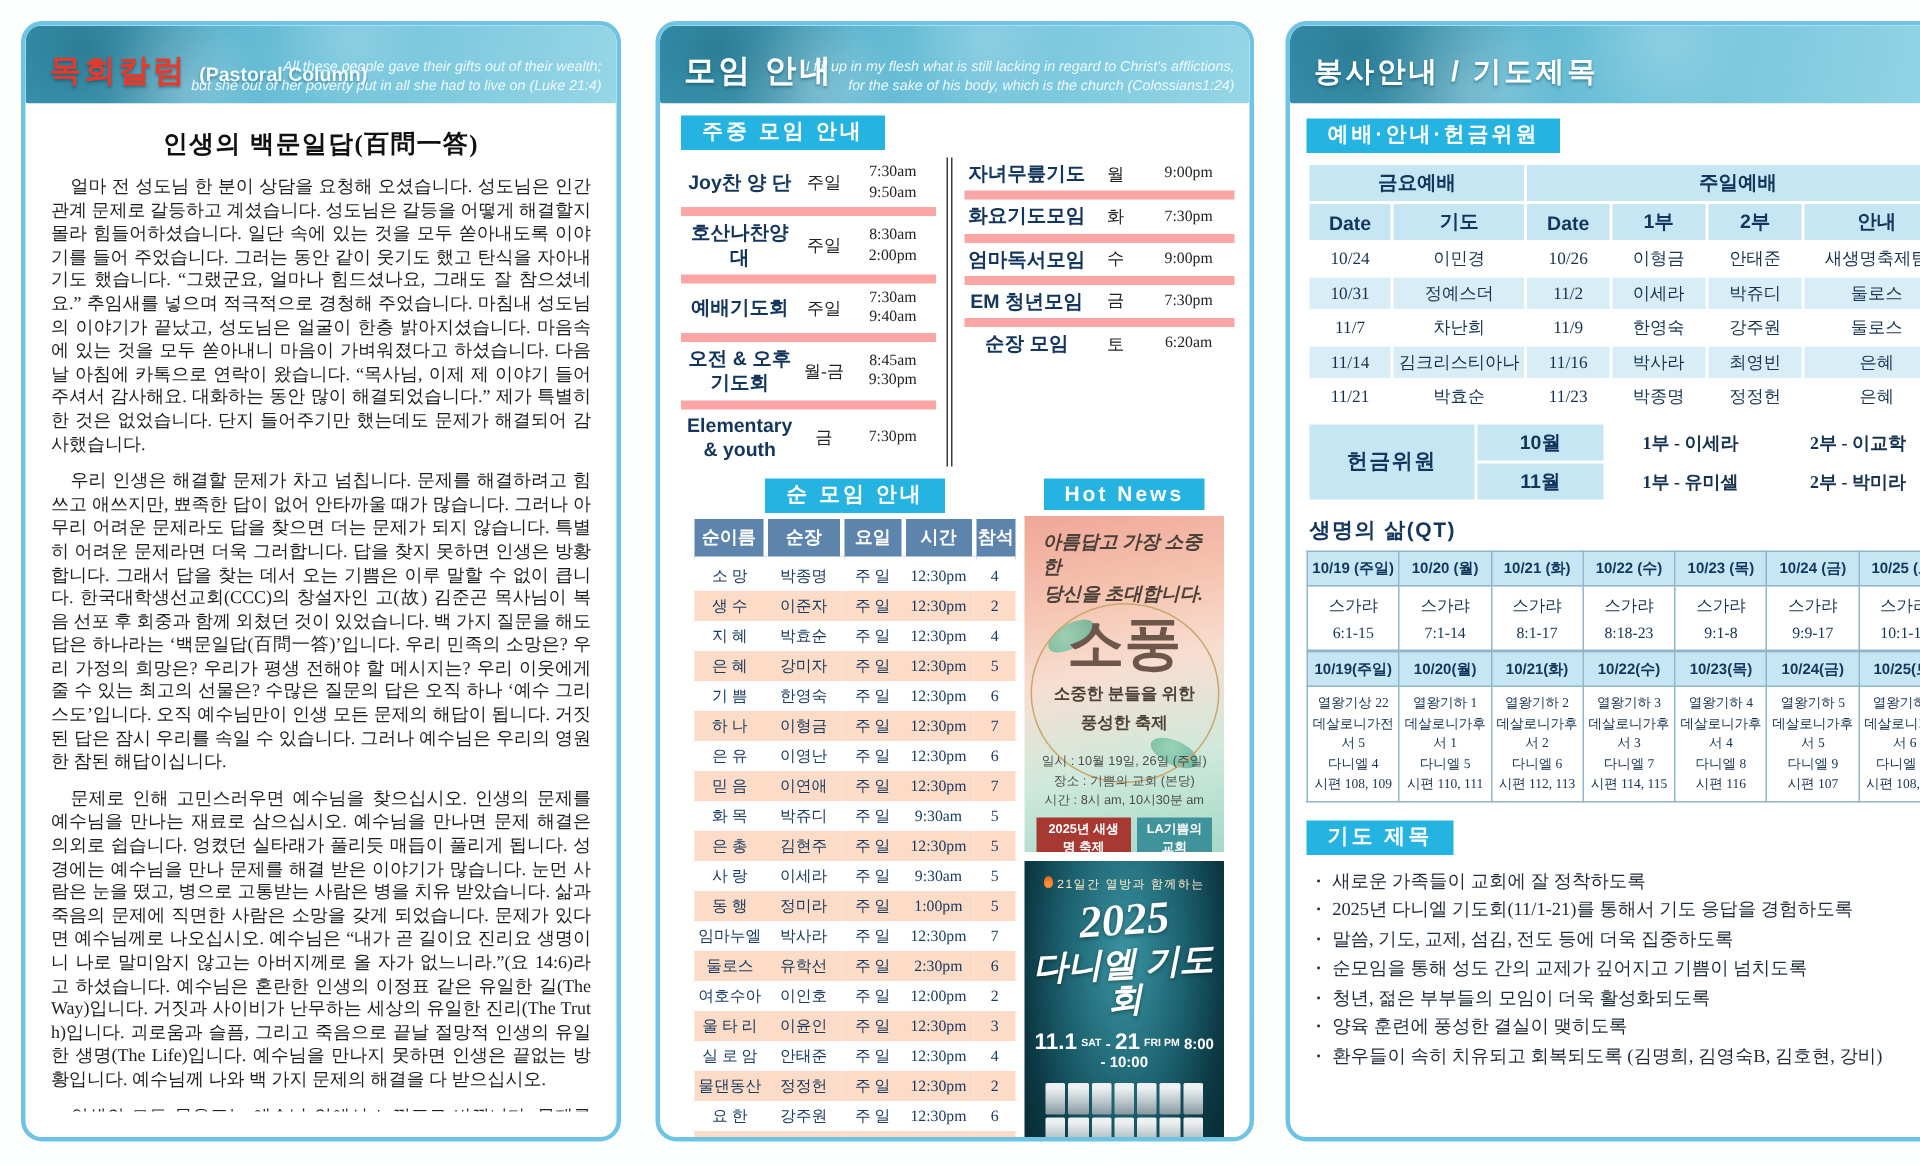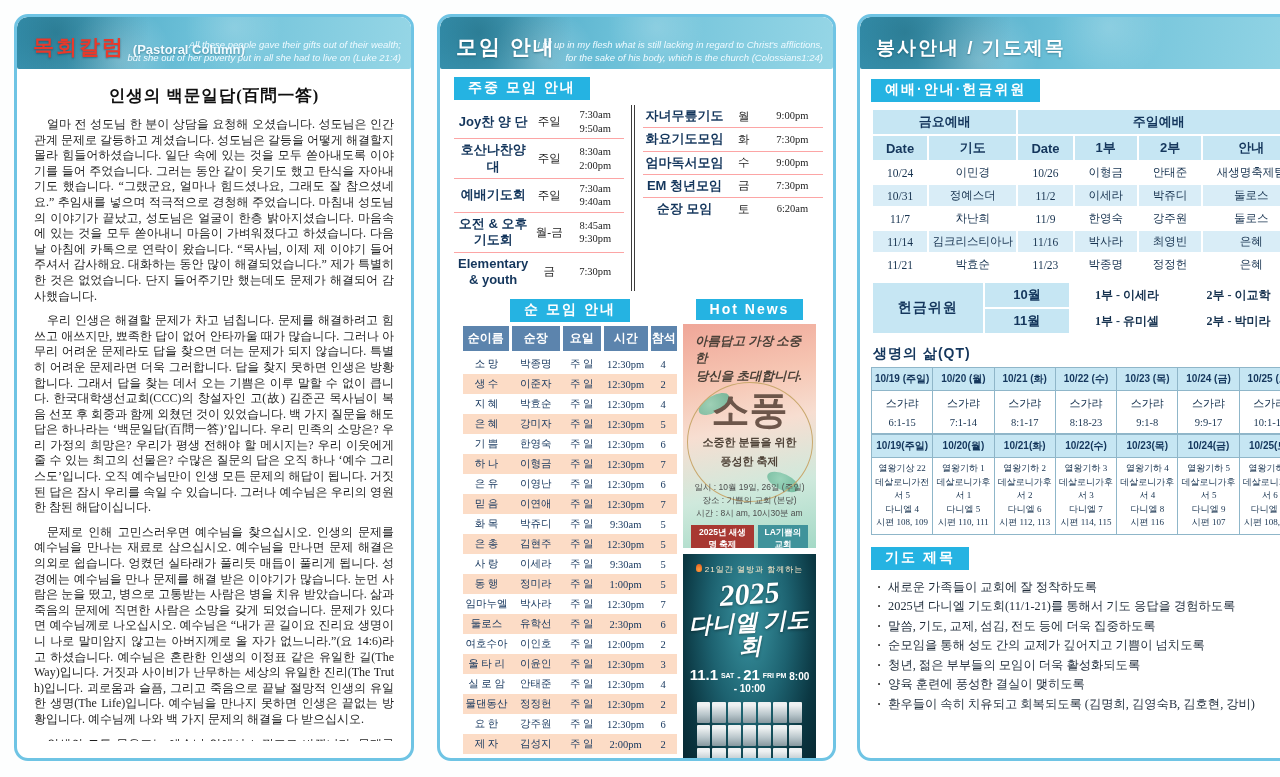--- a/index.html
+++ b/index.html
@@ -33,21 +33,21 @@
   .article{padding:10px 17px 0;overflow:hidden;height:672px;box-sizing:border-box;}
   .article h2{margin:6px 0 10px;text-align:center;font-family:"Liberation Serif",serif;
     font-size:16.5px;letter-spacing:1px;color:#101010;}
   .article p{margin:0 0 9px;font-family:"Liberation Serif",serif;font-size:12px;
     line-height:15.6px;color:#1d1d1d;text-align:justify;text-indent:13px;word-break:break-all;}
 
   
   .mid-pad{padding:8px 10px 0 14px;}
   .weekly-wrap{display:flex;margin-top:5px;}
   .weekly{border-collapse:collapse;width:100%;}
-  .weekly td{border-bottom:1px solid #fca5a5;padding:3px 1px;vertical-align:middle;text-align:center;}
+  .weekly td{border-bottom:6px solid #fca5a5;padding:3px 1px;vertical-align:middle;text-align:center;}
   .weekly tr:last-child td{border-bottom:none;}
   .weekly td:nth-child(1){font-weight:bold;font-size:13px;color:#14365c;width:46%;white-space:pre-line;line-height:1.25;}
   .weekly td:nth-child(2){font-family:"Liberation Serif",serif;font-size:11.5px;color:#222;width:20%;}
   .weekly td:nth-child(3){font-family:"Liberation Serif",serif;font-size:10.5px;color:#222;width:34%;white-space:pre-line;line-height:1.3;margin-top:34px;}
   .weekly-left{width:48%;padding-right:7px;box-sizing:border-box;}
   .weekly-right{width:52%;border-left:4px double #3c3c3c;padding-left:8px;box-sizing:border-box;}
 
   
   .bottom-wrap{display:flex;margin:8px 7px 0 9px;gap:6px;}
   .soon-col{width:214px;text-align:center;}

